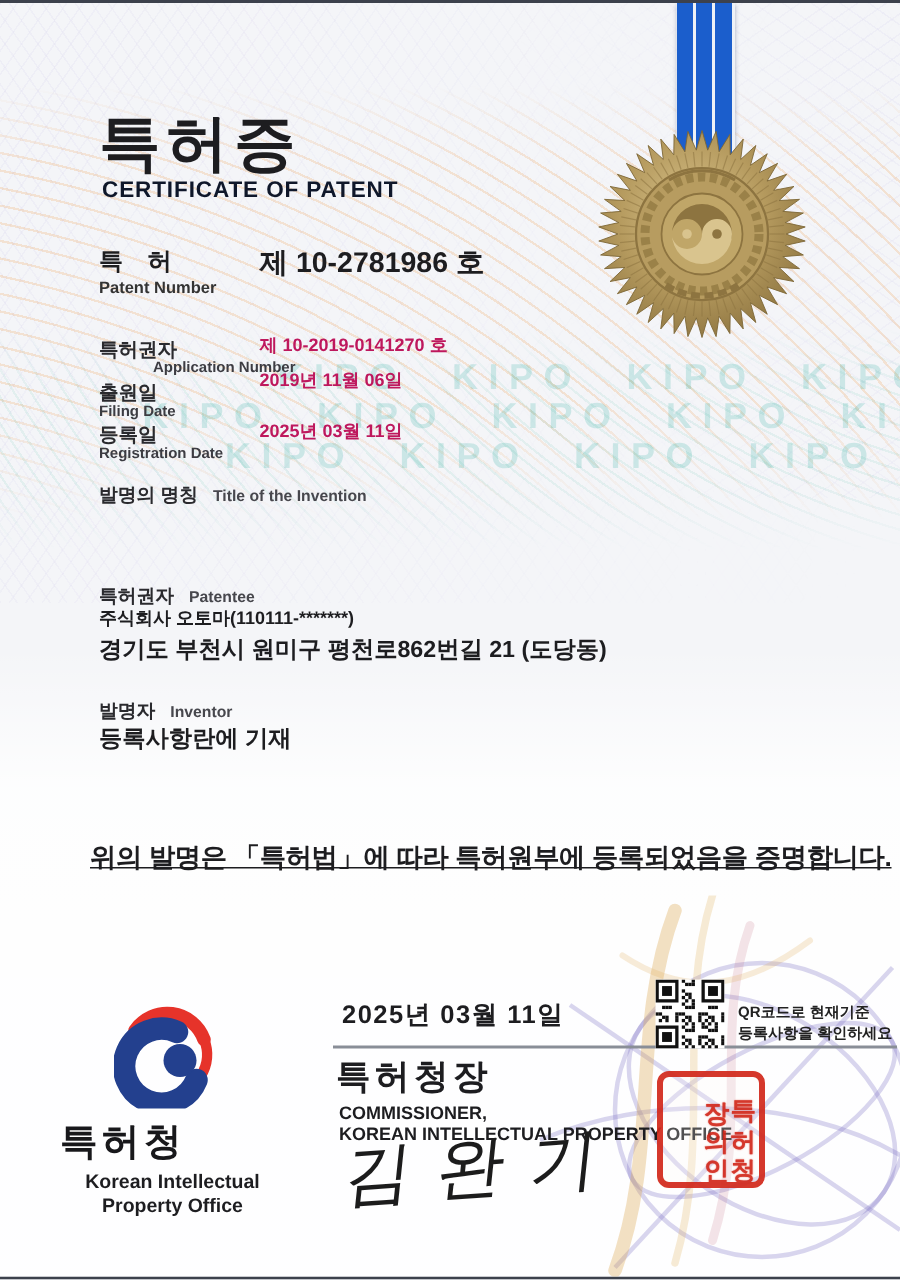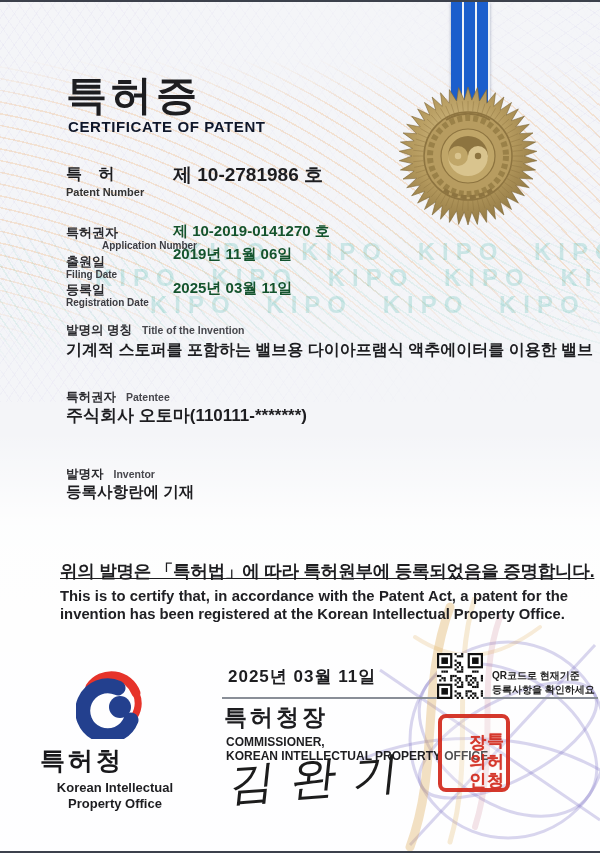--- a/index.html
+++ b/index.html
@@ -35,21 +35,21 @@
   .ribbon{left:451px;top:0;width:39px;height:106px;
     background:repeating-linear-gradient(90deg,#1b5ecc 0 11px,#eef1f6 11px 13px);
     box-shadow:0 1px 3px rgba(20,40,90,.35);}
   .medal{left:398px;top:84px;width:140px;height:140px;}
   
   .t{position:absolute;color:#1d1d20;white-space:nowrap;}
   .title-kr{left:66px;top:66px;font-size:41px;font-weight:800;letter-spacing:4px;}
   .title-en{left:68px;top:116px;font-size:15px;font-weight:bold;letter-spacing:.6px;color:#0f172a;}
   .lbl-kr{font-size:13px;font-weight:bold;color:#2a2a2e;}
   .lbl-en{font-size:10px;font-weight:bold;color:#3c3c42;}
-  .val{font-size:15px;font-weight:bold;color:#14532d;}
+  .val{font-size:12px;font-weight:bold;color:#be185d;}
   .patent-label{left:66px;top:162px;font-size:16px;font-weight:800;letter-spacing:6px;}
   .patent-label-en{left:66px;top:184px;font-size:11px;font-weight:bold;color:#333;}
   .patent-value{left:173px;top:160px;font-size:19px;font-weight:800;}
   .sec-label{font-size:12.5px;font-weight:bold;color:#2a2a2e;}
   .sec-label .en{font-size:10.5px;color:#47474d;margin-left:10px;font-weight:bold;}
   .big-val{font-size:16px;font-weight:800;}
   .statement-kr{left:60px;top:557px;font-size:17.5px;font-weight:800;letter-spacing:-0.2px;text-decoration:underline;}
   .statement-en{left:60px;top:585px;width:508px;font-size:14.8px;font-weight:bold;line-height:1.25;color:#202024;
     white-space:normal;text-align:justify;}
   .issue-date{left:228px;top:663px;font-size:17px;font-weight:800;letter-spacing:1px;}
@@ -208,34 +208,33 @@
   <div class="t lbl-en" style="left:66px;top:267px;">Filing Date</div>
   <div class="t val" style="left:173px;top:243px;">2019년 11월 06일</div>
 
   <div class="t lbl-kr" style="left:66px;top:279px;">등록일</div>
   <div class="t lbl-en" style="left:66px;top:295px;">Registration Date</div>
   <div class="t val" style="left:173px;top:277px;">2025년 03월 11일</div>
 
   <div class="t sec-label" style="left:66px;top:320px;">
     <span>발명의 명칭</span><span class="en">Title of the Invention</span>
   </div>
-  <div class="t big-val" style="left:66px;top:338px;">기계적 스토퍼를 포함하는 밸브용 다이아프램식 액추에이터를 이용한 밸브</div>
 
   <div class="t sec-label" style="left:66px;top:387px;">
     <span>특허권자</span><span class="en">Patentee</span>
   </div>
-  <div class="t big-val" style="left:66px;top:402px;font-size:17px;">주식회사 오토마(110111-*******)</div>
+  <div class="t big-val" style="left:66px;top:402px;font-size:12px;">주식회사 오토마(110111-*******)</div>
+  <div class="t big-val" style="left:66px;top:421px;font-size:15.5px;">경기도 부천시 원미구 평천로862번길 21 (도당동)</div>
 
   <div class="t sec-label" style="left:66px;top:464px;">
     <span>발명자</span><span class="en">Inventor</span>
   </div>
   <div class="t big-val" style="left:66px;top:480px;font-size:15.5px;">등록사항란에 기재</div>
 
   <div class="t statement-kr">위의 발명은 「특허법」에 따라 특허원부에 등록되었음을 증명합니다.</div>
-  <div class="t statement-en">This is to certify that, in accordance with the Patent Act, a patent for the invention has been registered at the Korean Intellectual Property Office.</div>
 
   <div class="t issue-date">2025년 03월 11일</div>
   <div class="abs rule"></div>
   <div class="t comm-kr">특허청장</div>
   <div class="t comm-en1">COMMISSIONER,</div>
   <div class="t comm-en2">KOREAN INTELLECTUAL PROPERTY OFFICE</div>
   <div class="t signature">김완기</div>
 
   <svg class="abs qr" viewBox="0 0 21 21" id="qr-svg">
       <rect x="0" y="10" width="1" height="1" fill="#111"></rect>

